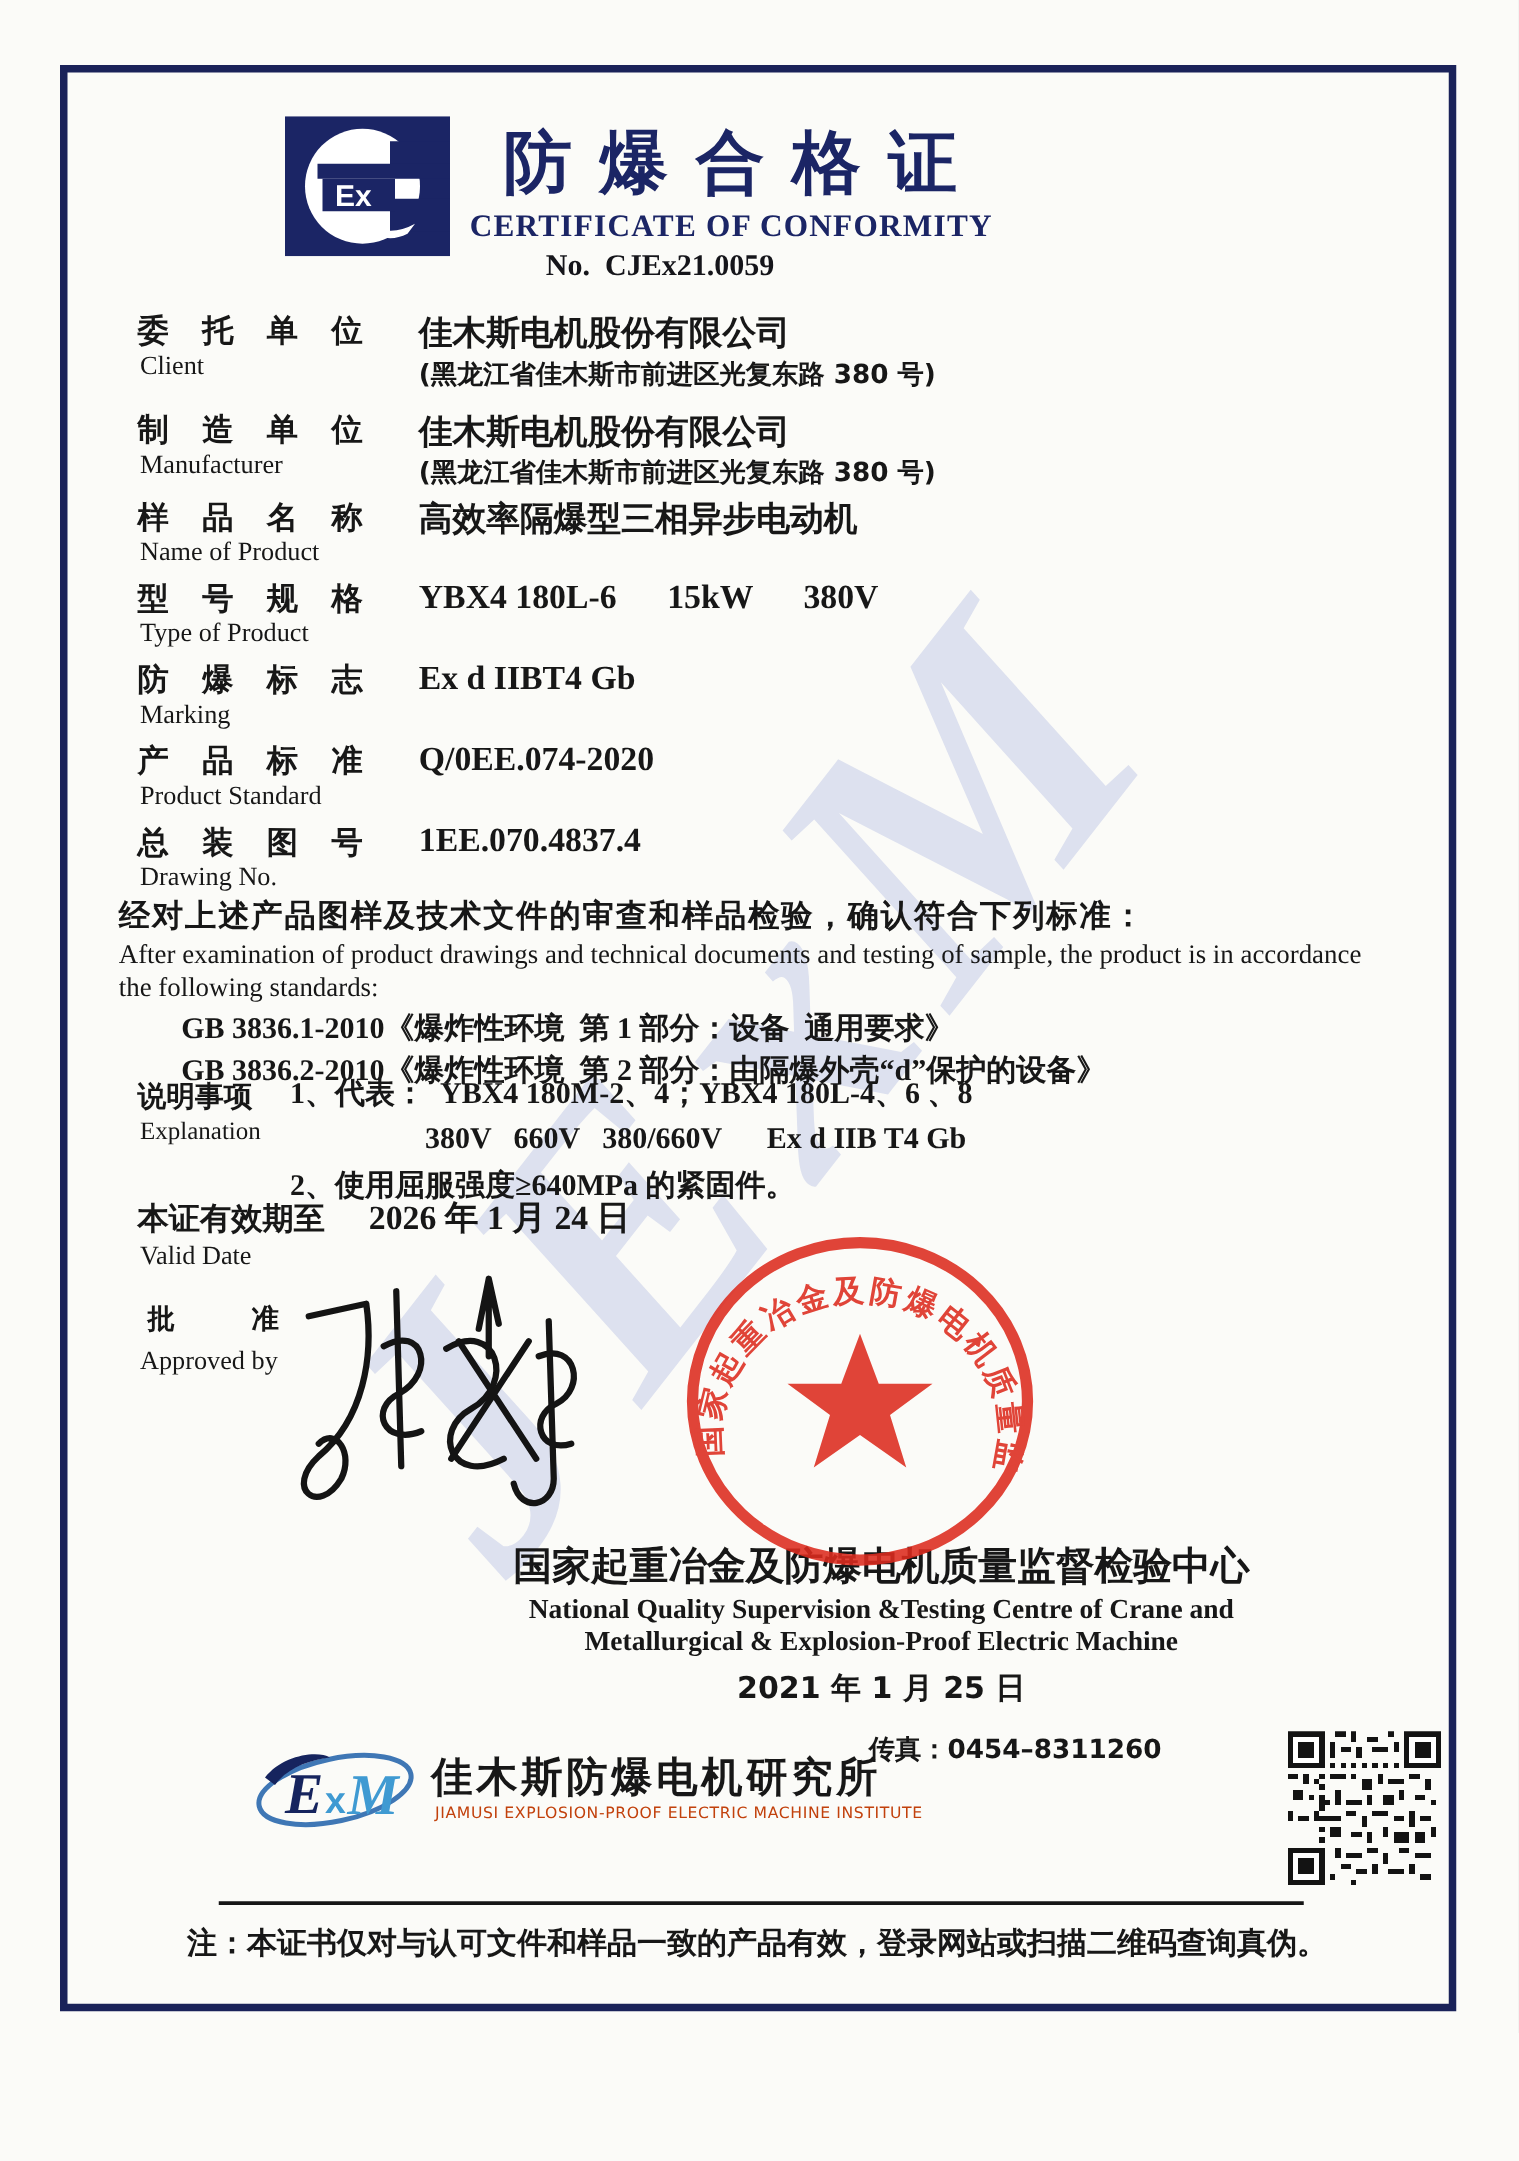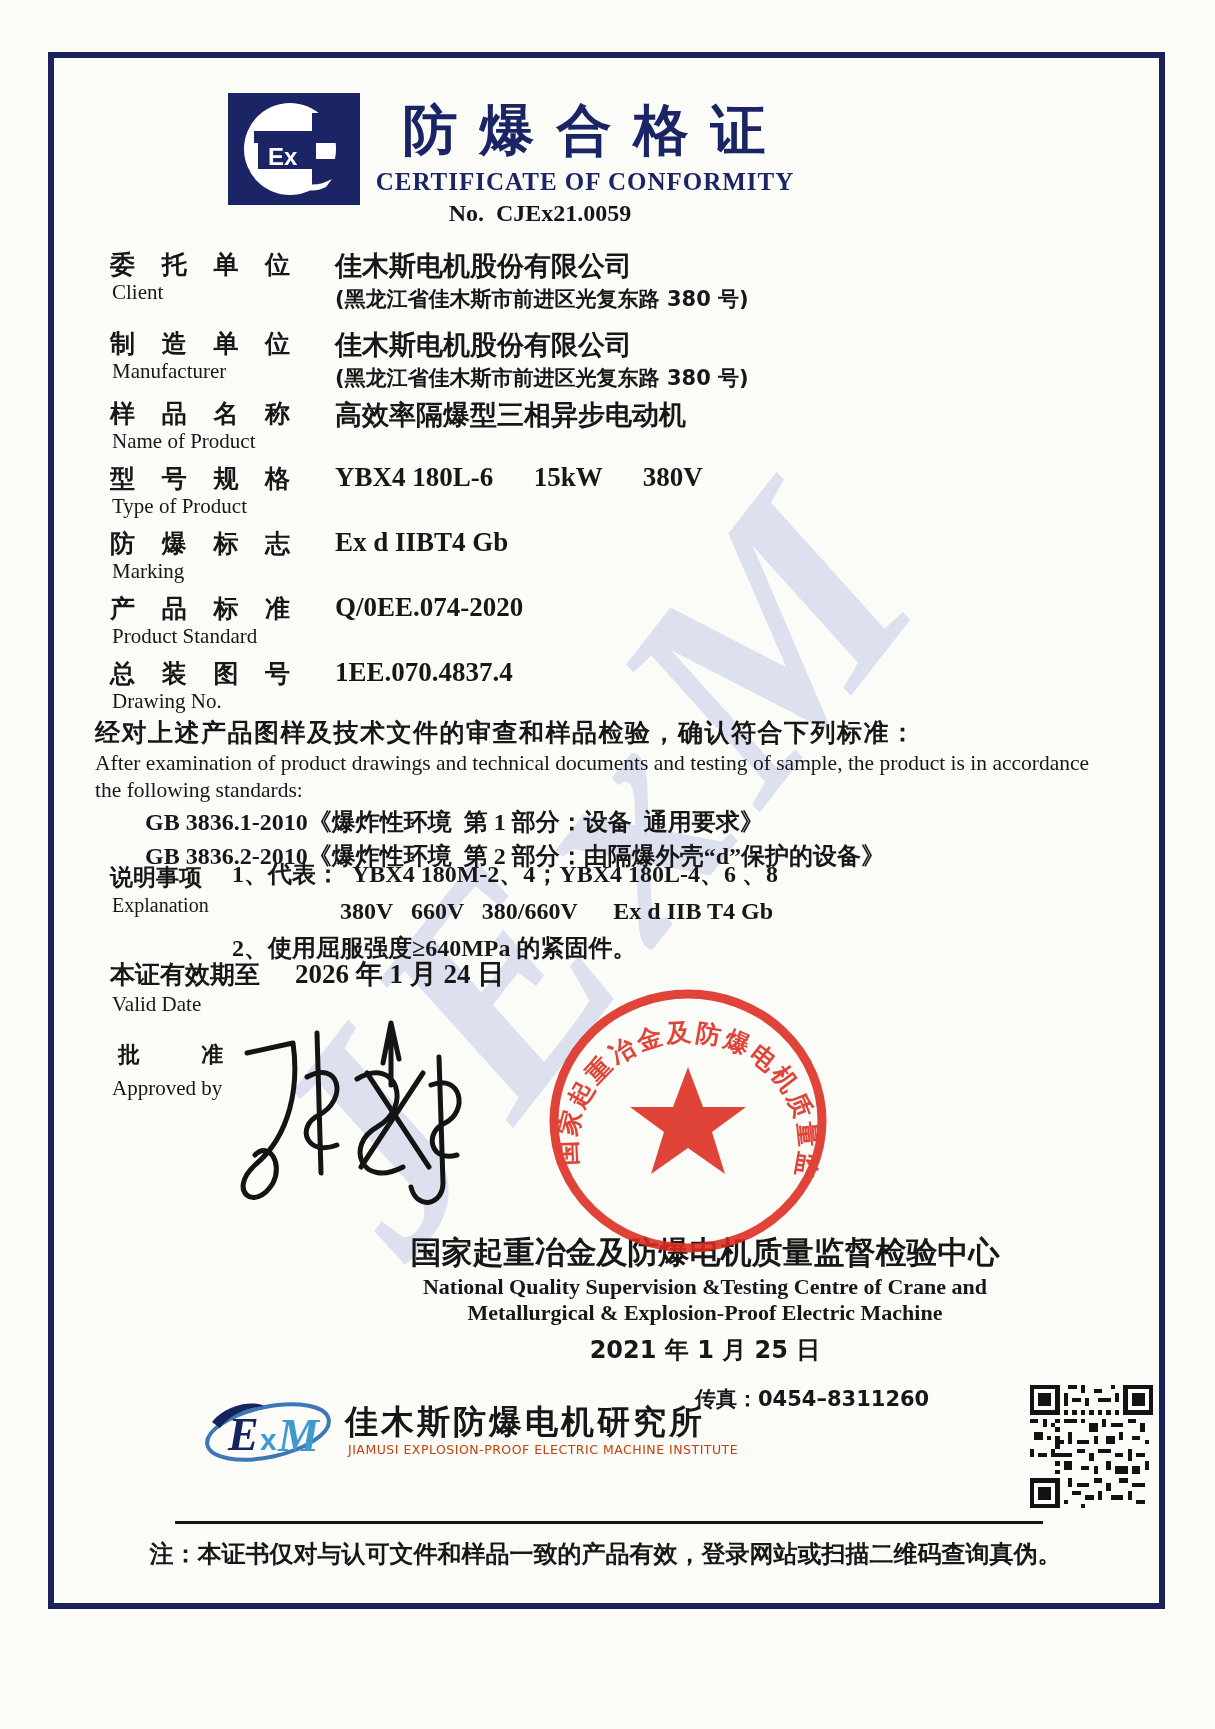--- a/index.html
+++ b/index.html
@@ -10,21 +10,21 @@
   .abs{position:absolute;}
   
   .wm{position:absolute;left:595px;top:860px;transform:translate(-50%,-50%) rotate(-52deg);
       font-family:"Liberation Serif","DejaVu Serif",serif;font-style:italic;font-weight:bold;
       font-size:300px;letter-spacing:26px;color:rgba(178,188,226,0.42);z-index:2;white-space:nowrap;}
   
   .hdr-title{left:385px;top:94px;width:420px;text-align:center;font-size:55px;font-weight:bold;
              letter-spacing:22px;color:#1b2565;white-space:nowrap;z-index:3;}
   .hdr-sub{left:365px;top:168px;width:440px;text-align:center;font-size:25px;font-weight:bold;
            color:#1b2565;font-family:"Liberation Serif","DejaVu Serif",serif;letter-spacing:1px;z-index:3;}
-  .hdr-no{left:340px;top:200px;width:400px;text-align:center;font-size:24px;font-weight:bold;
+  .hdr-no{left:328px;top:200px;width:400px;text-align:center;font-size:24px;font-weight:bold;
           font-family:"Liberation Serif","DejaVu Serif",serif;color:#15151a;white-space:pre;z-index:3;}
   
   .row{position:absolute;left:0;width:100%;z-index:3;}
   .lz{position:absolute;left:110px;top:0;font-size:25px;font-weight:bold;letter-spacing:9px;white-space:nowrap;}
   .le{position:absolute;left:112px;top:32px;font-size:21px;
       font-family:"Liberation Serif","DejaVu Serif",serif;white-space:nowrap;}
   .val{position:absolute;left:335px;top:0;font-size:27px;font-weight:bold;white-space:pre;
        font-family:"Liberation Serif","DejaVu Serif",serif;}
   .note{position:absolute;left:335px;top:37px;font-size:21px;font-weight:bold;white-space:nowrap;}
   

